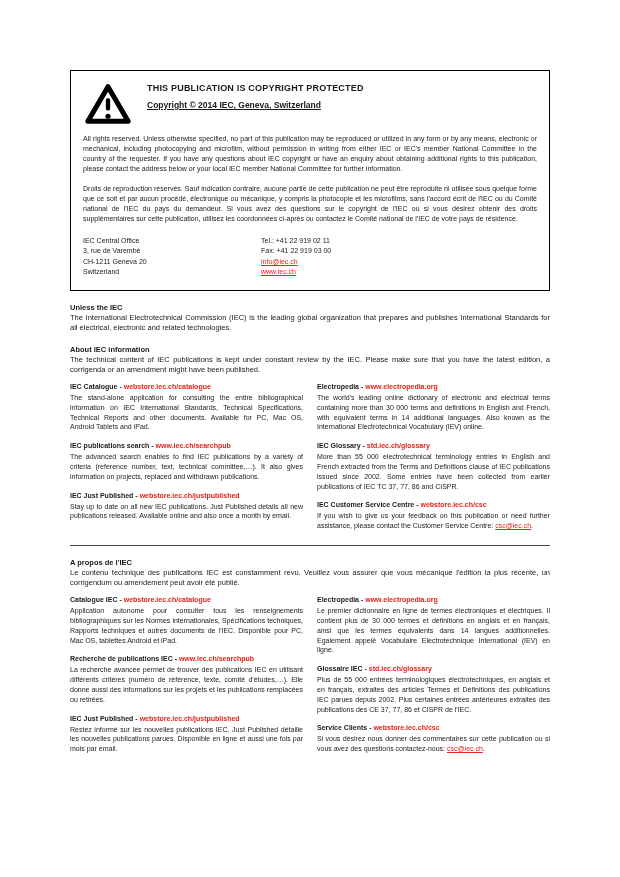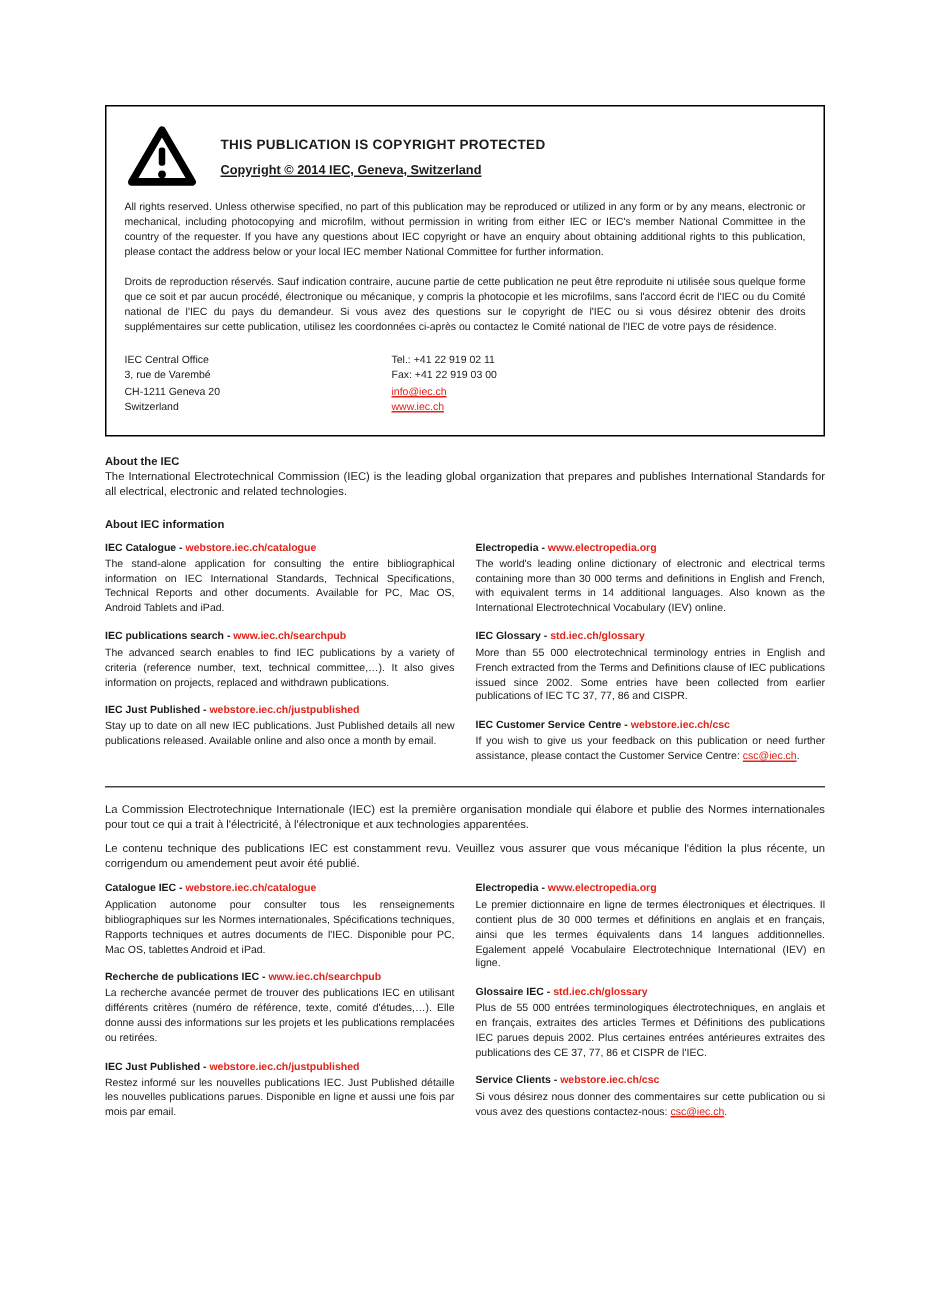--- a/index.html
+++ b/index.html
@@ -4,21 +4,21 @@
 <style>
   html, body { margin:0; padding:0; }
   body {
     width:620px; height:877px; background:#ffffff; overflow:hidden;
     font-family:"Liberation Sans", sans-serif; color:#1a1a1a;
   }
   .page { box-sizing:border-box; width:620px; padding:70px 70px 0 70px; }
 
   
   .copyright-box { border:1px solid #000; padding:10px 12px 10px 12px; }
-  .box-header { display:flex; align-items:center; gap:16px; margin:2px 0 9px 2px; }
+  .box-header { display:flex; gap:16px; margin:2px 0 9px 2px; }
   .warning-icon svg { width:46px; height:42px; display:block; }
   .box-title { font-weight:bold; font-size:9px; letter-spacing:0.2px; margin-bottom:7px; }
   .box-subtitle { font-weight:bold; font-size:8.5px;text-decoration:underline; }
   .box-para { font-size:7px; line-height:1.42; text-align:justify; margin:0 0 10px 0; }
   .contact { display:flex; font-size:7px; line-height:1.5; margin-top:12px; margin-bottom:2px; }
   .contact-left { width:178px; }
   a.link { color:#e2231a; text-decoration:underline; cursor:pointer; }
   a.plainlink { color:#e2231a; text-decoration:none; cursor:pointer; }
 
   
@@ -67,23 +67,24 @@
       <div class="contact-right">
         <div>Tel.: +41 22 919 02 11</div>
         <div>Fax: +41 22 919 03 00</div>
         <div><a class="link">info@iec.ch</a></div>
         <div><a class="link">www.iec.ch</a></div>
       </div>
     </div>
   </div>
 
   <div class="section">
-    <div class="sec-head">About the IEC</div>
+    <div class="sec-head">Unless the IEC</div>
     <p class="sec-para">The International Electrotechnical Commission (IEC) is the leading global organization that prepares and publishes International Standards for all electrical, electronic and related technologies.</p>
     <div class="sec-head">About IEC information</div>
+    <p class="sec-para">The technical content of IEC publications is kept under constant review by the IEC. Please make sure that you have the latest edition, a corrigenda or an amendment might have been published.</p>
 
     <div class="columns">
       <div class="col">
 
         <div class="entry">
           <div class="entry-head"><span>IEC Catalogue - </span><a class="plainlink">webstore.iec.ch/catalogue</a></div>
           <div class="entry-body"><span>The stand-alone application for consulting the entire bibliographical information on IEC International Standards, Technical Specifications, Technical Reports and other documents. Available for PC, Mac OS, Android Tablets and iPad.</span></div>
         </div>
 
         <div class="entry">
@@ -114,21 +115,21 @@
           <div class="entry-body"><span>If you wish to give us your feedback on this publication or need further assistance, please contact the Customer Service Centre: </span><a class="link">csc@iec.ch</a><span>.</span></div>
         </div>
 
       </div>
     </div>
   </div>
 
   <hr class="divider">
 
   <div class="section">
-    <p class="sec-para">La Commission Electrotechnique Internationale (IEC) est la première organisation mondiale qui élabore et publie des Normes internationales pour tout ce qui a trait à l'électricité, à l'électronique et aux technologies apparentées.</p>
+    <div class="sec-head">A propos de l'IEC</div>
     <p class="sec-para">Le contenu technique des publications IEC est constamment revu. Veuillez vous assurer que vous mécanique l'édition la plus récente, un corrigendum ou amendement peut avoir été publié.</p>
 
     <div class="columns">
       <div class="col">
 
         <div class="entry">
           <div class="entry-head"><span>Catalogue IEC - </span><a class="plainlink">webstore.iec.ch/catalogue</a></div>
           <div class="entry-body"><span>Application autonome pour consulter tous les renseignements bibliographiques sur les Normes internationales, Spécifications techniques, Rapports techniques et autres documents de l'IEC. Disponible pour PC, Mac OS, tablettes Android et iPad.</span></div>
         </div>
 

